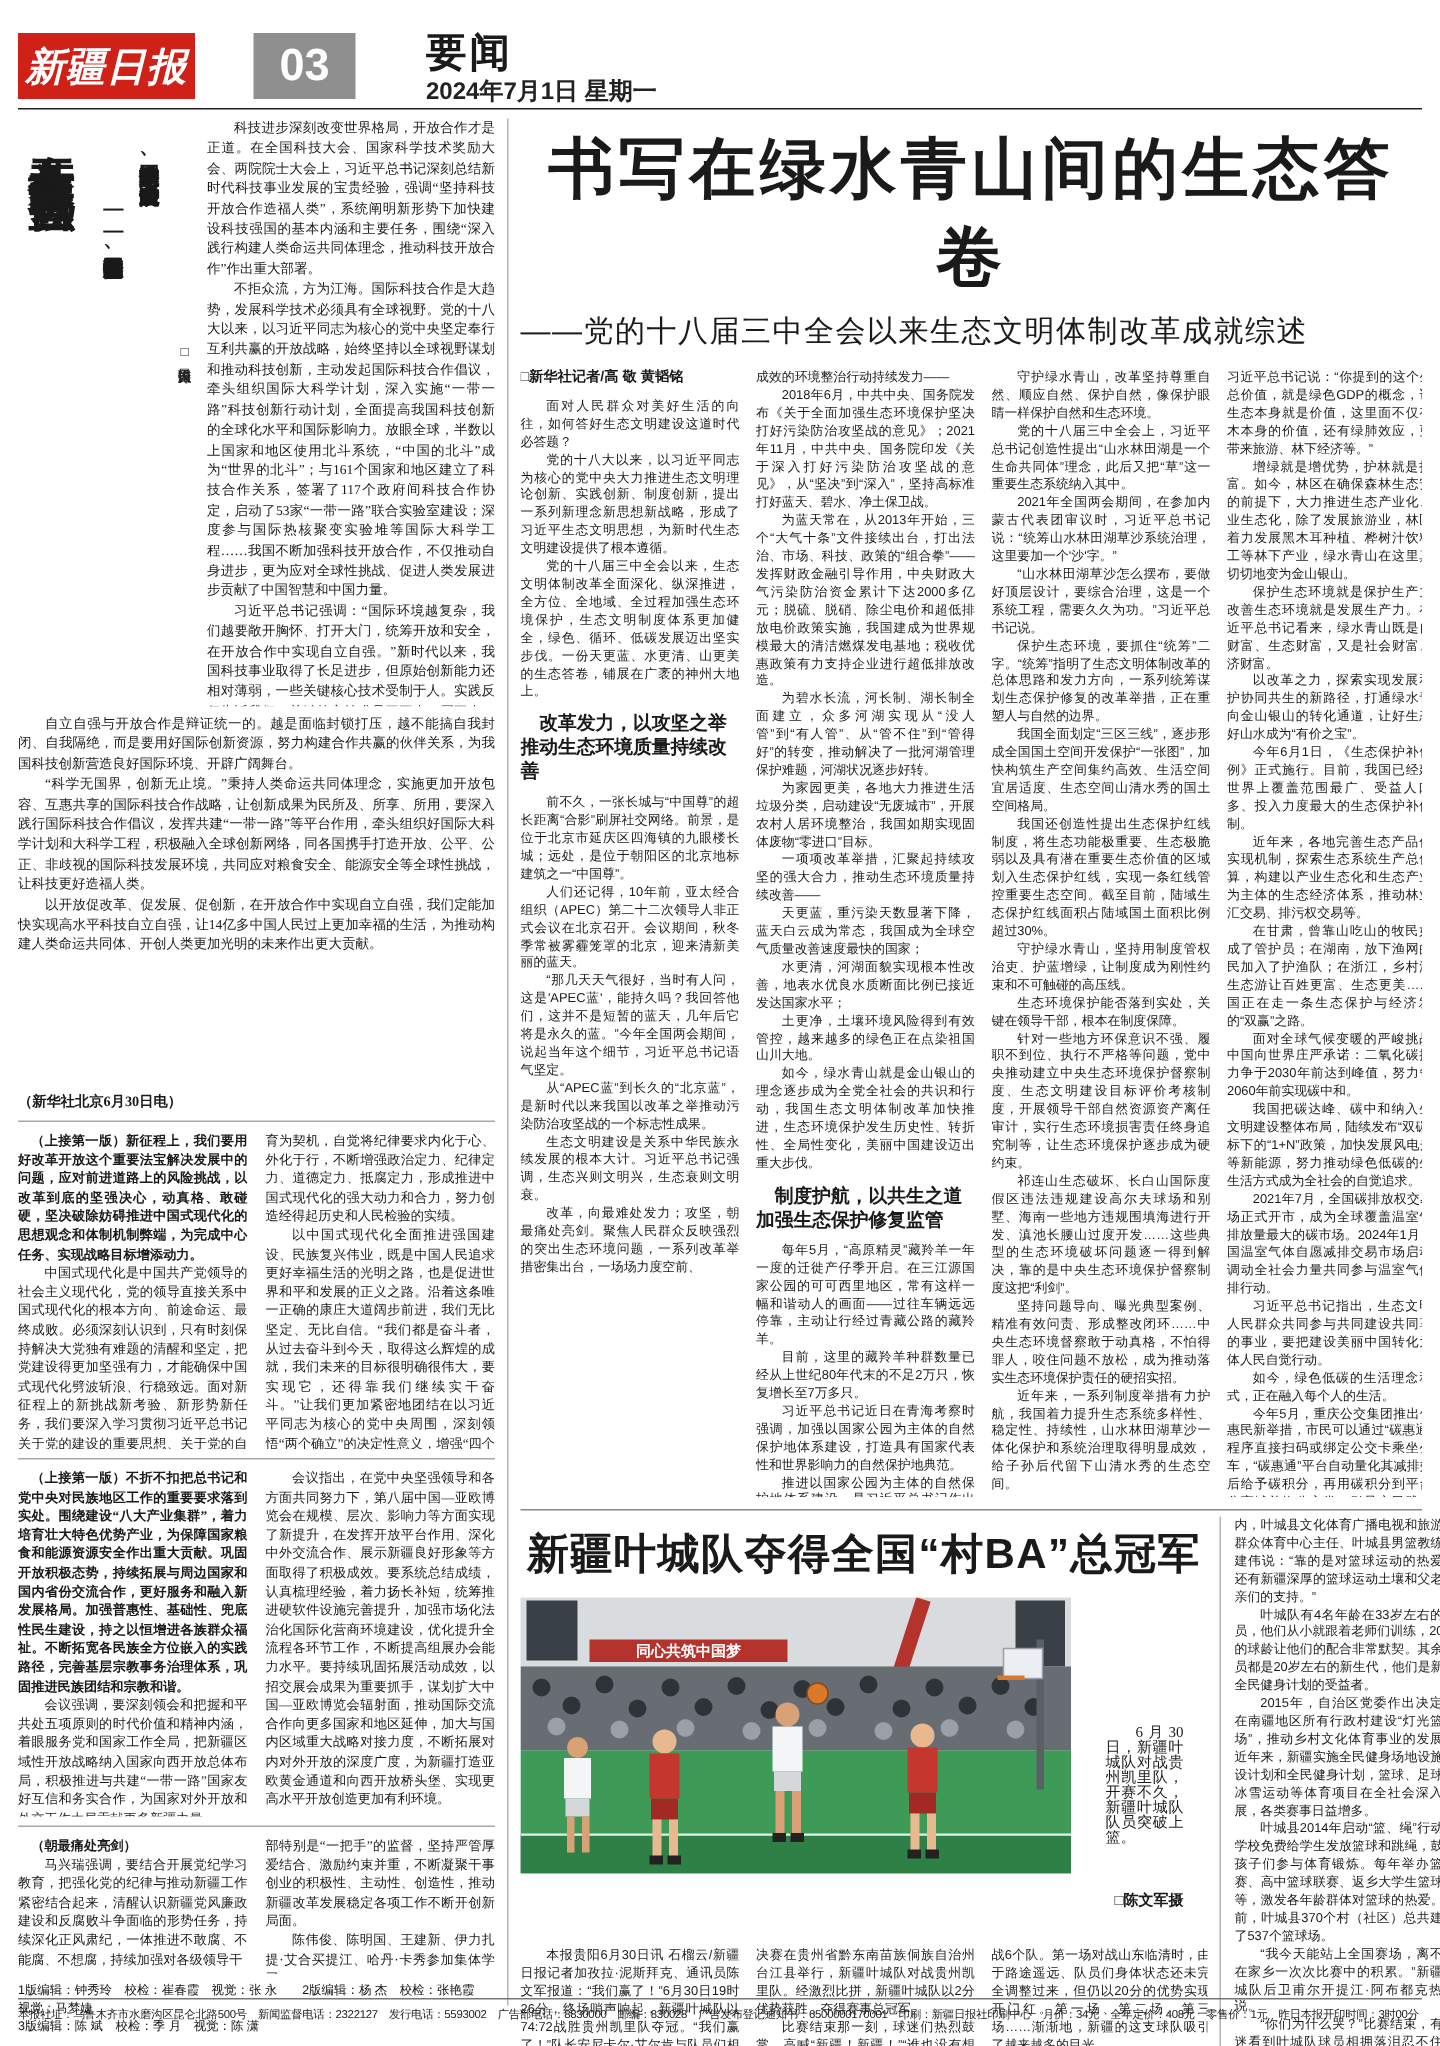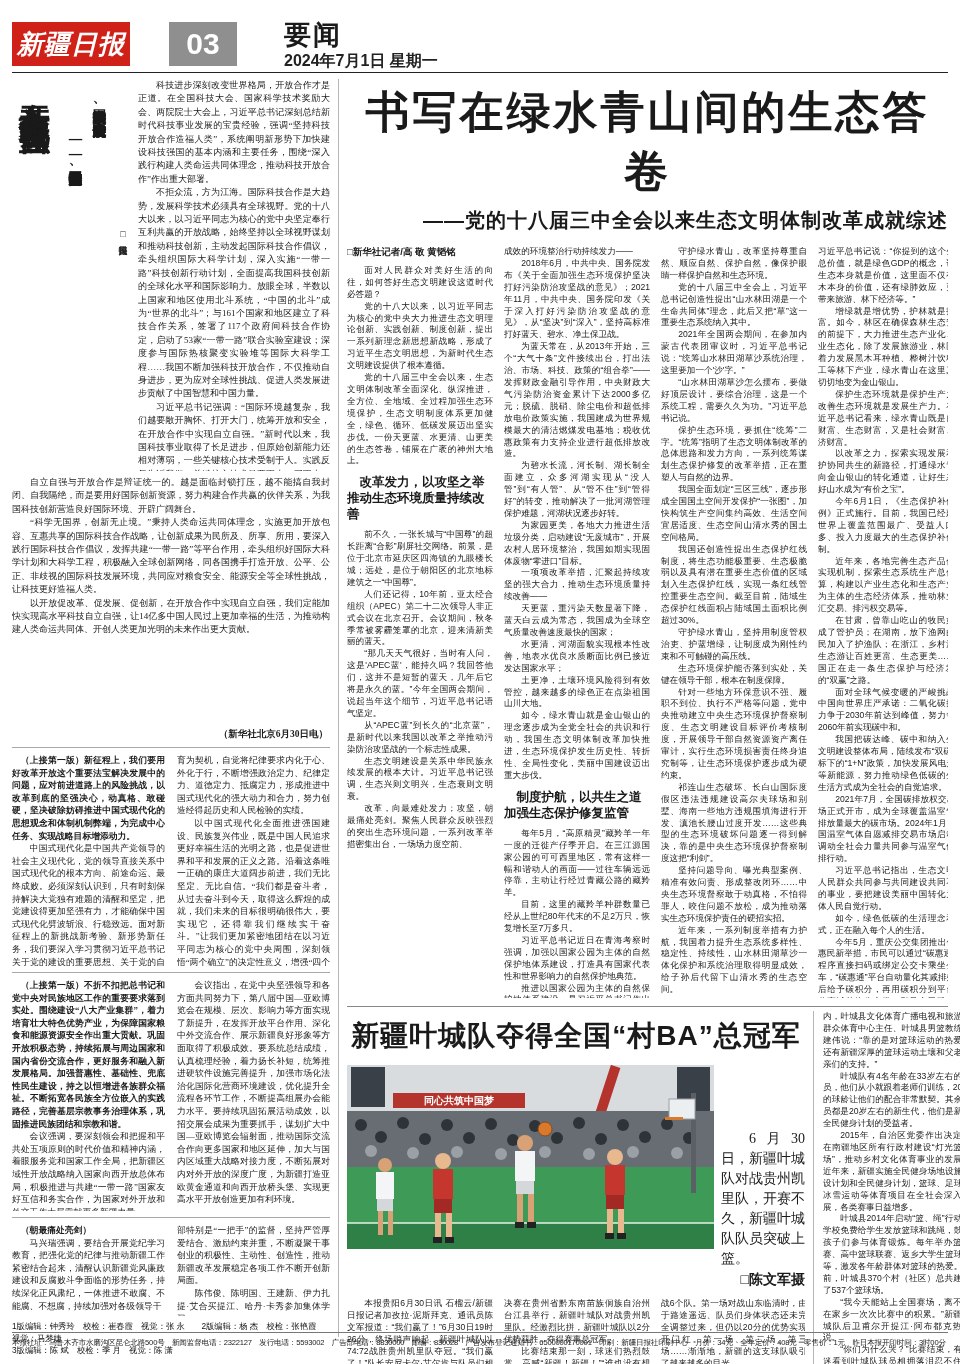--- a/index.html
+++ b/index.html
@@ -27,47 +27,47 @@
           line-height:44px;height:392px;margin:0;letter-spacing:2px;flex:none;}
   .vsub{writing-mode:vertical-lr;text-orientation:upright;font-size:13.5px;font-weight:700;
         line-height:18px;flex:none;}
   .vsub1{margin:52px 0 0 10px;}
   .vsub2{margin:20px 0 0 6px;}
   .vby{writing-mode:vertical-lr;text-orientation:upright;font-size:9px;color:#222;margin:150px 0 0 8px;flex:none;}
   .kai p{margin:0;font-family:"Liberation Serif",serif;font-size:9px;line-height:13.4px;
          text-align:justify;text-indent:2em;}
   .kai-col{flex:1;min-width:0;overflow:hidden;padding-left:9px;}
   .kai-full{height:250px;overflow:hidden;margin-top:5px;}
-  .sign-line{text-align:right;font-weight:700;font-size:9.5px;font-family:"Liberation Serif",serif;margin:2px 2px 0 0;}
+  .sign-line{text-align:left;font-weight:700;font-size:9.5px;font-family:"Liberation Serif",serif;margin:2px 2px 0 0;}
   
   .cont{display:flex;gap:12px;overflow:hidden;}
   .cont-a{height:212px;} .cont-b{height:232px;} .cont-c{height:92px;}
   .ccol{flex:1;min-width:0;overflow:hidden;}
   .ccol p{margin:0;font-family:"Liberation Serif",serif;font-size:8.8px;line-height:12.6px;
           text-align:justify;text-indent:2em;}
   .ccol p.contlead{text-indent:1em;font-weight:700;}
   .credits{margin-top:4px;font-size:8.3px;line-height:12px;color:#111;}
   
   .eco-h1{font-size:44px;font-weight:700;text-align:center;margin:4px 0 6px 0;letter-spacing:3px;}
-  .eco-h2{font-size:20px;font-weight:700;text-align:right;margin:0 0 12px 0;letter-spacing:1px;}
+  .eco-h2{font-size:20px;font-weight:400;text-align:left;margin:0 0 12px 0;letter-spacing:1px;}
   .ecols{display:flex;gap:11px;height:752px;overflow:hidden;}
   .ecol{width:146px;flex:none;overflow:hidden;}
   .ecol p,.bcol p,.bb-col4 p{margin:0;font-size:8.6px;line-height:11.9px;text-align:justify;text-indent:2em;}
   p.subhead{font-size:12.5px;font-weight:700;line-height:16px;margin:7px 0;text-indent:1em;text-align:left;}
   p.byline{font-weight:700;text-indent:0;font-size:9.5px;margin-bottom:7px;}
   p.cont{text-indent:0;}
   
   .bball-rule{border:none;border-top:1px solid #888;margin:8px 0 0 0;}
   .bball{display:flex;height:372px;margin-top:4px;}
   .bb-left{width:458px;flex:none;}
   .bb-h{font-size:28px;font-weight:900;text-align:center;margin:6px 0 10px 0;letter-spacing:1px;}
   .photo-row{display:flex;height:224px;}
   .photo{flex:none;}
   .caption{width:84px;flex:none;padding-left:7px;display:flex;flex-direction:column;justify-content:flex-end;}
-  .caption p{margin:0;font-family:"Liberation Serif",serif;font-size:14px;line-height:20px;
+  .caption p{margin:16px;font-family:"Liberation Serif",serif;font-size:10px;line-height:10px;
              text-align:justify;text-indent:2em;}
   .caption .credit{text-align:right;font-weight:700;text-indent:0;font-family:"Liberation Sans",sans-serif;}
   .bb-cols{display:flex;gap:11px;height:106px;margin-top:9px;overflow:hidden;}
   .bcol{width:146px;flex:none;overflow:hidden;}
   .bb-col4{width:148px;flex:none;overflow:hidden;border-left:1px solid #b5b5b5;padding-left:9px;margin-left:8px;height:368px;}
   
   .footer{position:absolute;left:0;right:0;bottom:0;height:26px;border-top:1px solid #777;
           margin:0 12px;padding-top:5px;font-size:7.6px;color:#222;white-space:nowrap;overflow:hidden;letter-spacing:-0.2px;}
 </style>
 </head>

